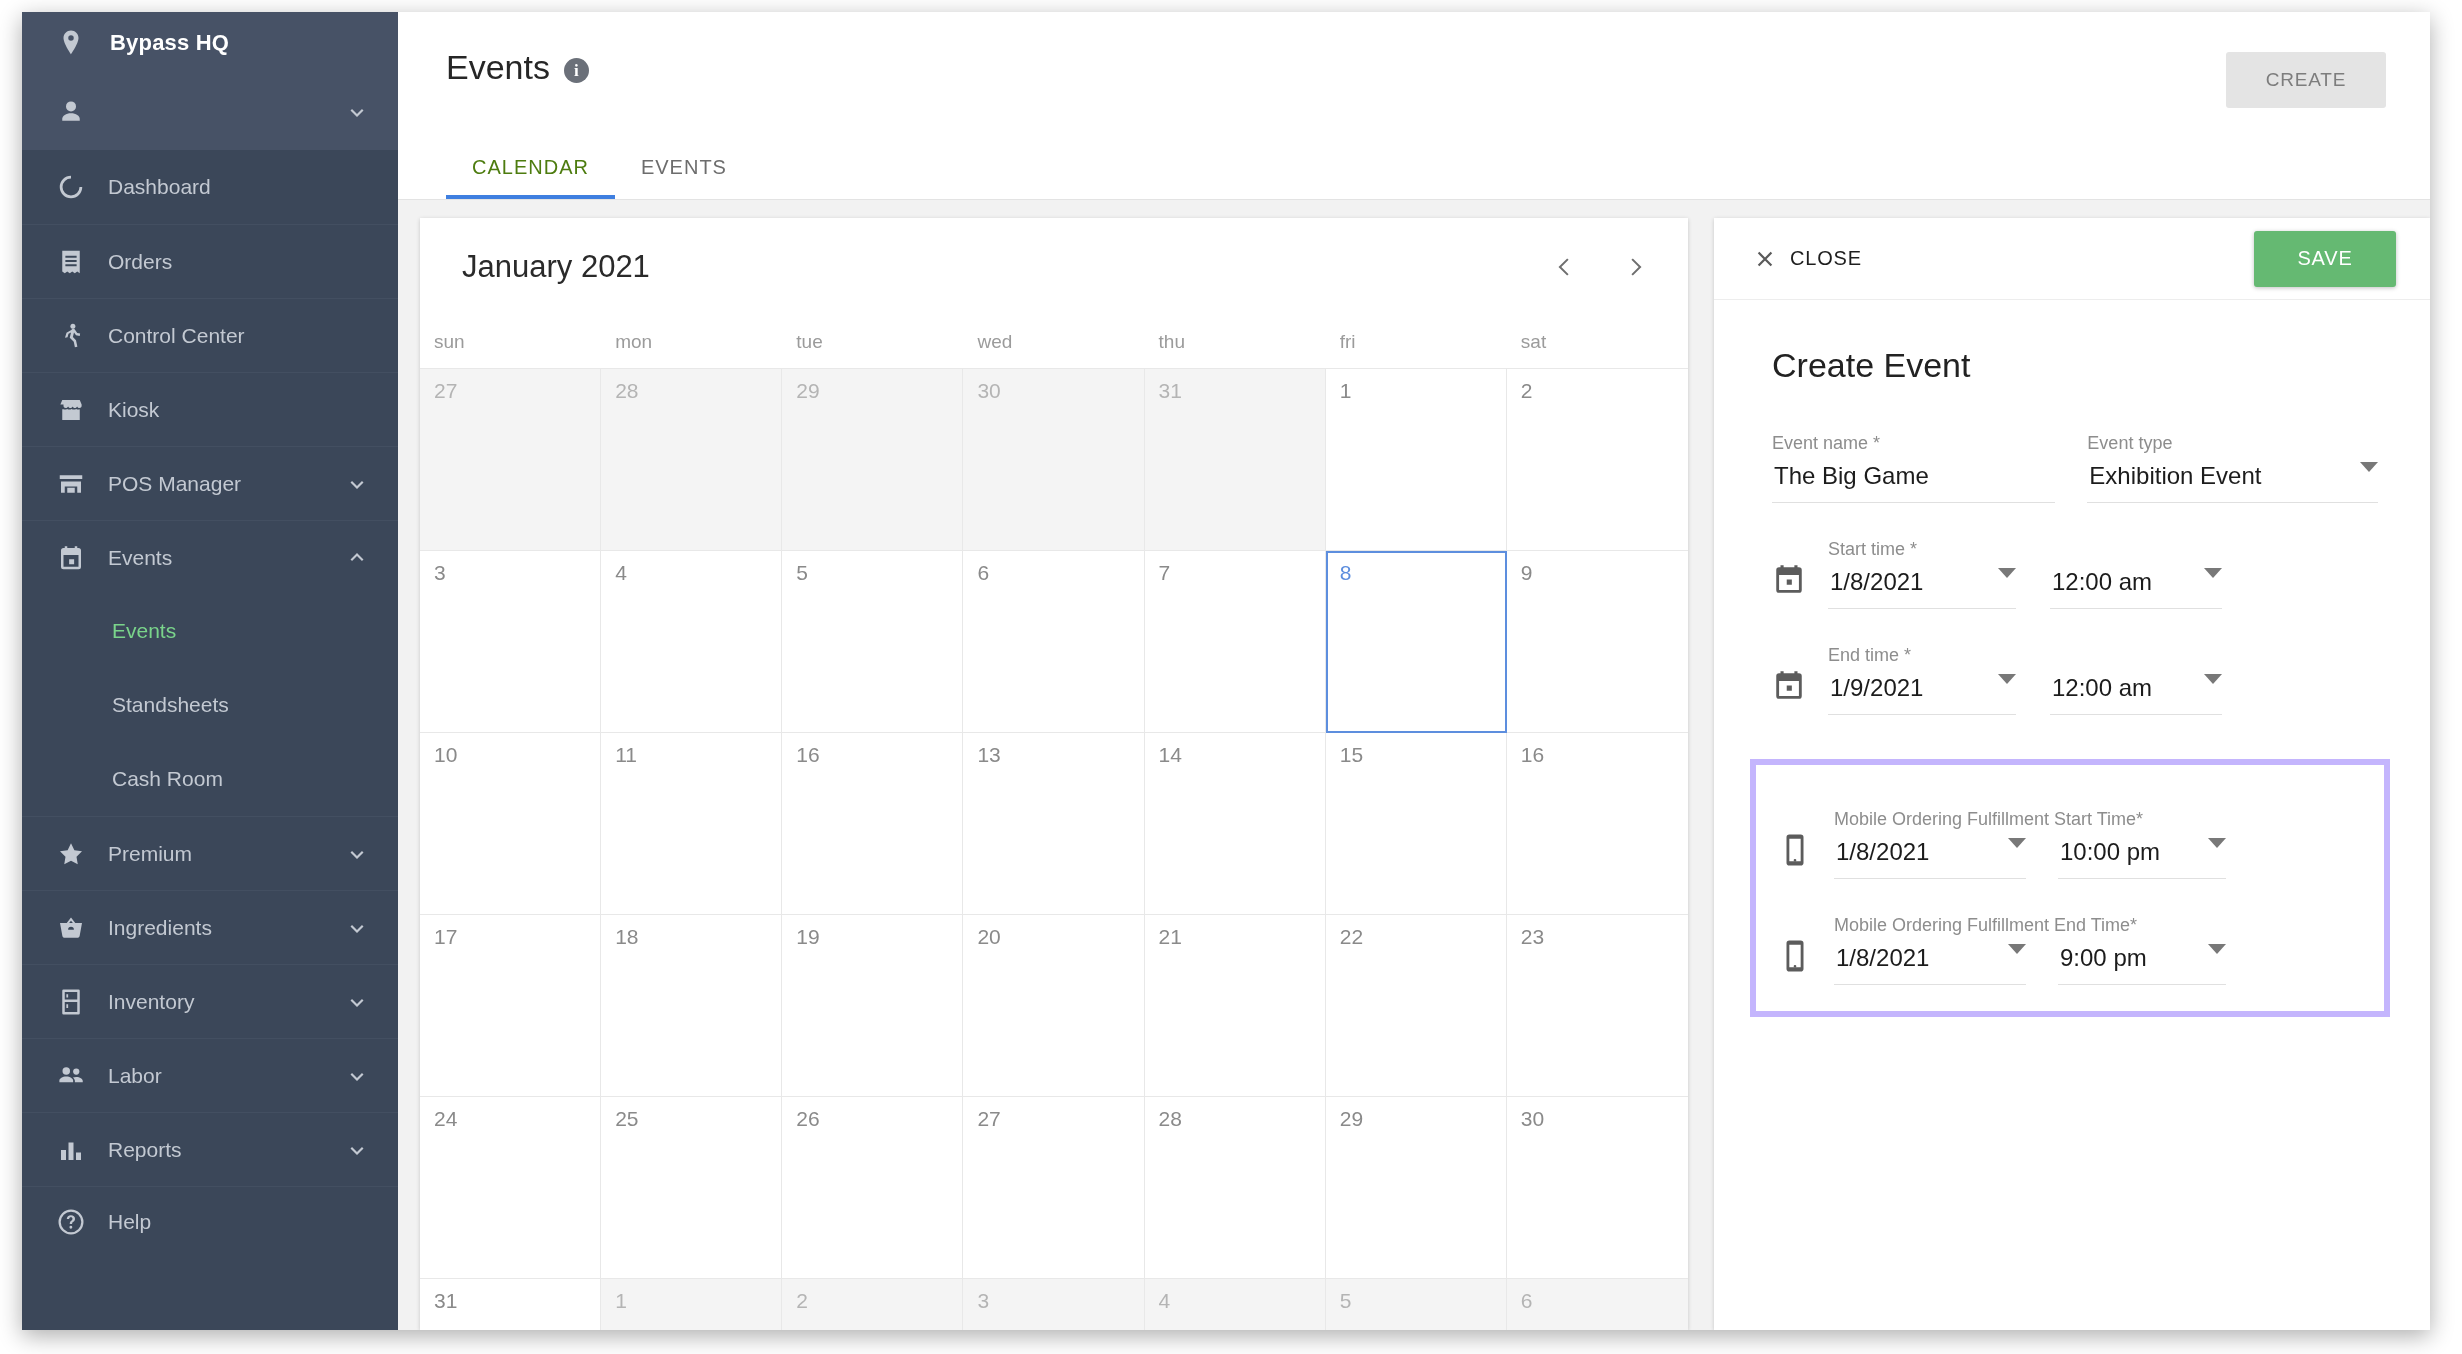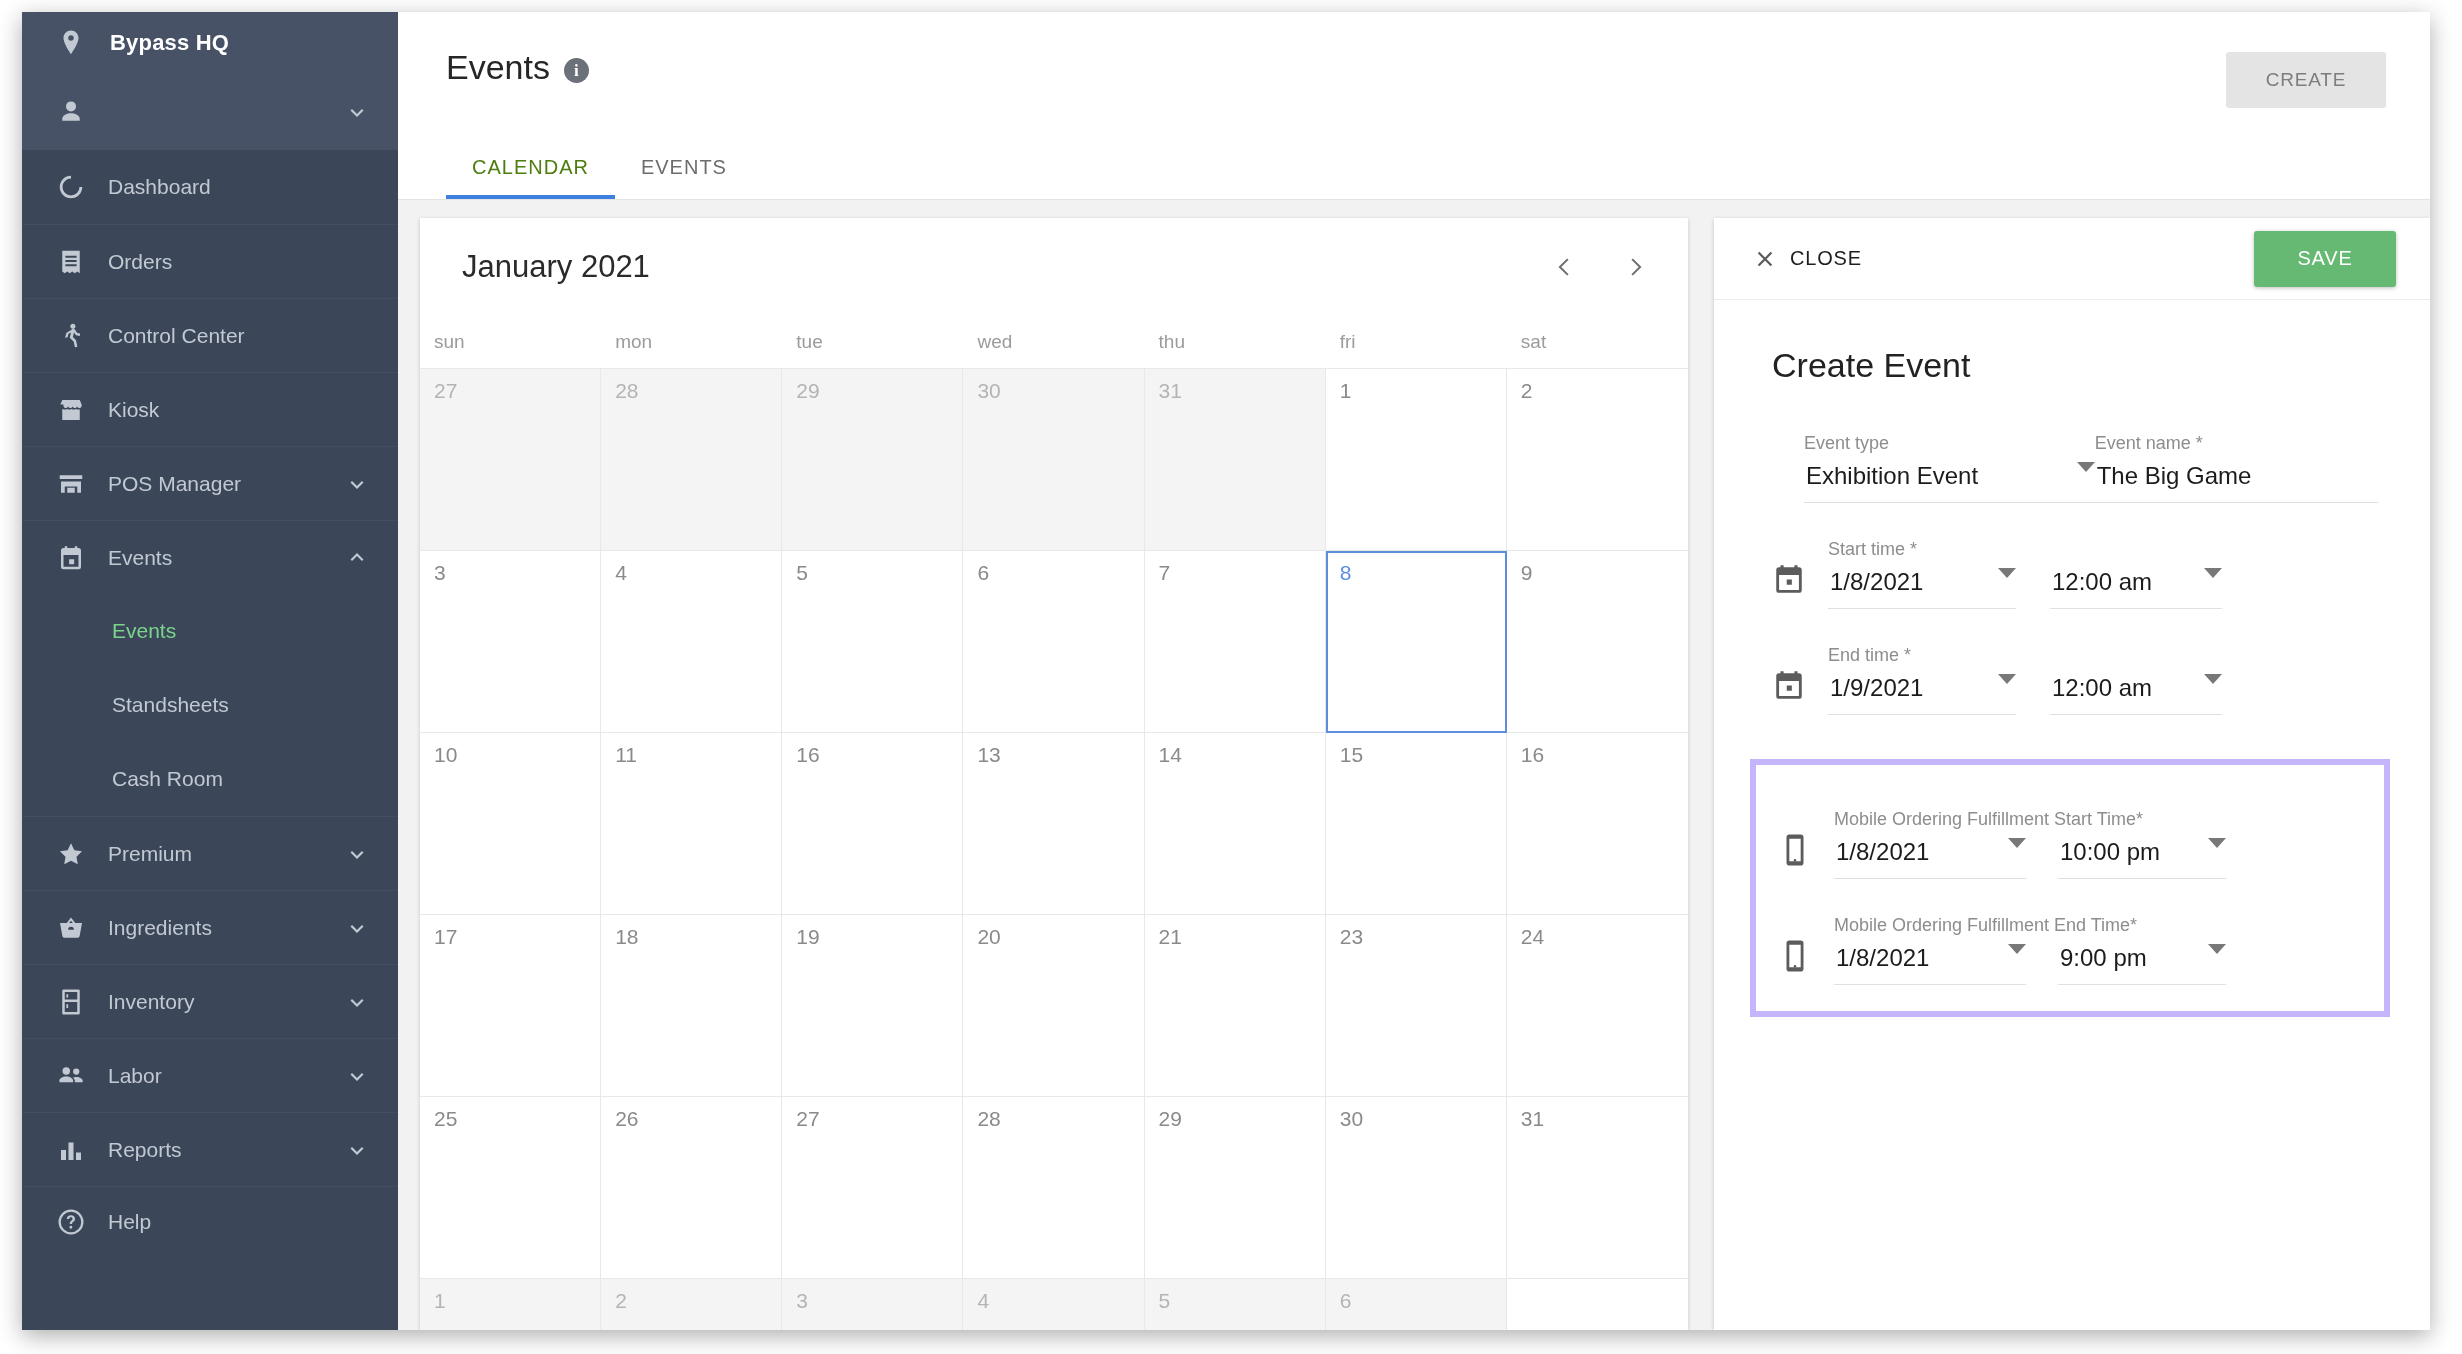--- a/index.html
+++ b/index.html
@@ -547,20 +547,21 @@
                 <div class="cell"><span>16</span></div>
                 <div class="cell"><span>13</span></div>
                 <div class="cell"><span>14</span></div>
                 <div class="cell"><span>15</span></div>
                 <div class="cell"><span>16</span></div>
                 <div class="cell"><span>17</span></div>
                 <div class="cell"><span>18</span></div>
                 <div class="cell"><span>19</span></div>
                 <div class="cell"><span>20</span></div>
                 <div class="cell"><span>21</span></div>
+                <div class="cell"><span>22</span></div>
                 <div class="cell"><span>23</span></div>
                 <div class="cell"><span>24</span></div>
                 <div class="cell"><span>25</span></div>
                 <div class="cell"><span>26</span></div>
                 <div class="cell"><span>27</span></div>
                 <div class="cell"><span>28</span></div>
                 <div class="cell"><span>29</span></div>
                 <div class="cell"><span>30</span></div>
                 <div class="cell"><span>31</span></div>
                 <div class="cell muted"><span>1</span></div>
@@ -584,31 +585,31 @@
               <span>CLOSE</span>
             </div>
             <span class="spacer"></span>
             <div class="save-btn">SAVE</div>
           </div>
 
           <div class="panel-body">
             <div class="panel-title">Create Event</div>
 
             <div class="fields-row">
+              <div class="field f-event-name">
+                <span class="field-label">Event name *</span>
+                <div class="field-input">
+                  <span class="val">The Big Game</span>
+                </div>
+              </div>
               <div class="field f-event-type">
                 <span class="field-label">Event type</span>
                 <div class="field-input">
                   <span class="val">Exhibition Event</span>
                   <span class="caret"></span>
-                </div>
-              </div>
-              <div class="field f-event-name">
-                <span class="field-label">Event name *</span>
-                <div class="field-input">
-                  <span class="val">The Big Game</span>
                 </div>
               </div>
             </div>
 
             <div class="time-row">
               <span class="row-icon">
                 <svg viewBox="0 0 24 24">
                     <path d="M19 3h-1V1.6h-2.2V3H8.2V1.6H6V3H5a2 2 0 0 0-2 2v14a2 2 0 0 0 2 2h14a2 2 0 0 0 2-2V5a2 2 0 0 0-2-2zm0 16H5V8.5h14V19zm-8.6-7.3h3.6v3.6h-3.6v-3.6z"></path>
                   </svg>
               </span>

